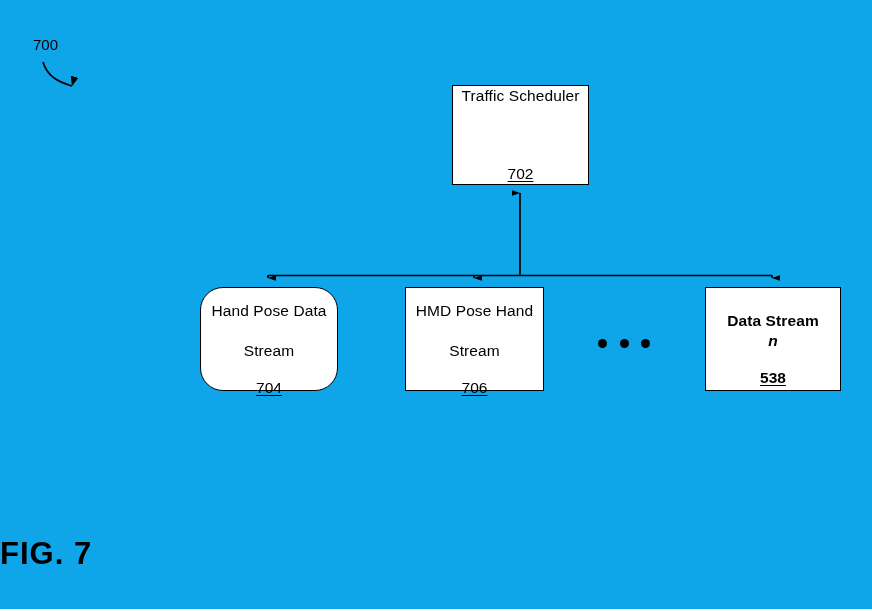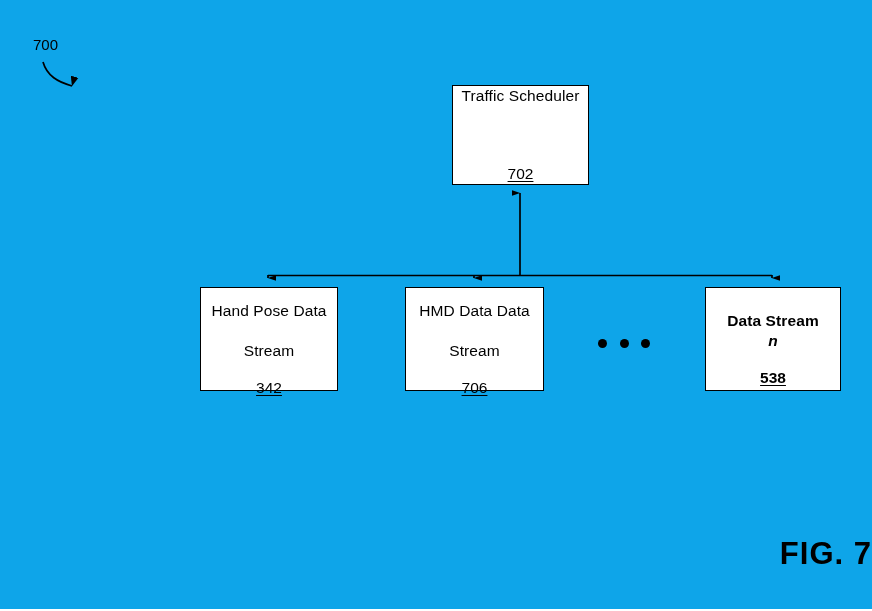--- a/index.html
+++ b/index.html
@@ -63,20 +63,21 @@
     width: 137px;
     height: 100px;
     justify-content: space-between;
   }
   
   #node-hand-pose {
     left: 200px;
     top: 287px;
     width: 138px;
     height: 104px;
+    border-radius: 23px;
   }
   #node-hmd-pose {
     left: 405px;
     top: 287px;
     width: 139px;
     height: 104px;
   }
   #node-data-stream-n {
     left: 705px;
     top: 287px;
@@ -108,21 +109,21 @@
     top: 36px;
     font-size: 15px;
     color: #000000;
   }
   
   #figure-caption {
     position: absolute;
     left: 0;
     top: 536px;
     width: 872px;
-    text-align: right;
+    text-align: left;
     font-size: 31px;
     font-weight: bold;
     letter-spacing: 1px;
     color: #000000;
   }
 </style>
 </head>
 <body>
 
 <div id="figure-root">
@@ -158,26 +159,26 @@
   <div class="node-box" id="node-scheduler">
     <div class="node-title">Traffic Scheduler</div>
     <div class="node-ref">702</div>
   </div>
 
   <div class="node-box" id="node-hand-pose">
     <div class="node-title">
       <span>Hand Pose Data</span><br>
       <span>Stream</span>
     </div>
-    <div class="node-ref">342</div>
+    <div class="node-ref">704</div>
   </div>
 
   <div class="node-box" id="node-hmd-pose">
     <div class="node-title">
-      <span>HMD Data Data</span><br>
+      <span>HMD Pose Hand</span><br>
       <span>Stream</span>
     </div>
     <div class="node-ref">706</div>
   </div>
 
   <div id="ellipsis">
     <span class="dot"></span>
     <span class="dot"></span>
     <span class="dot"></span>
   </div>

